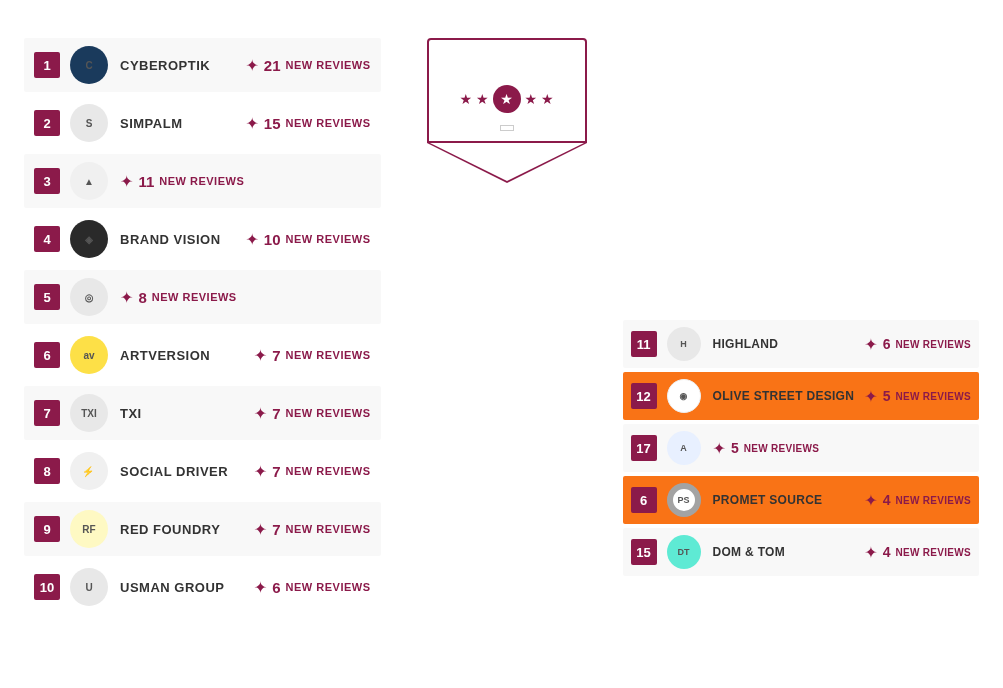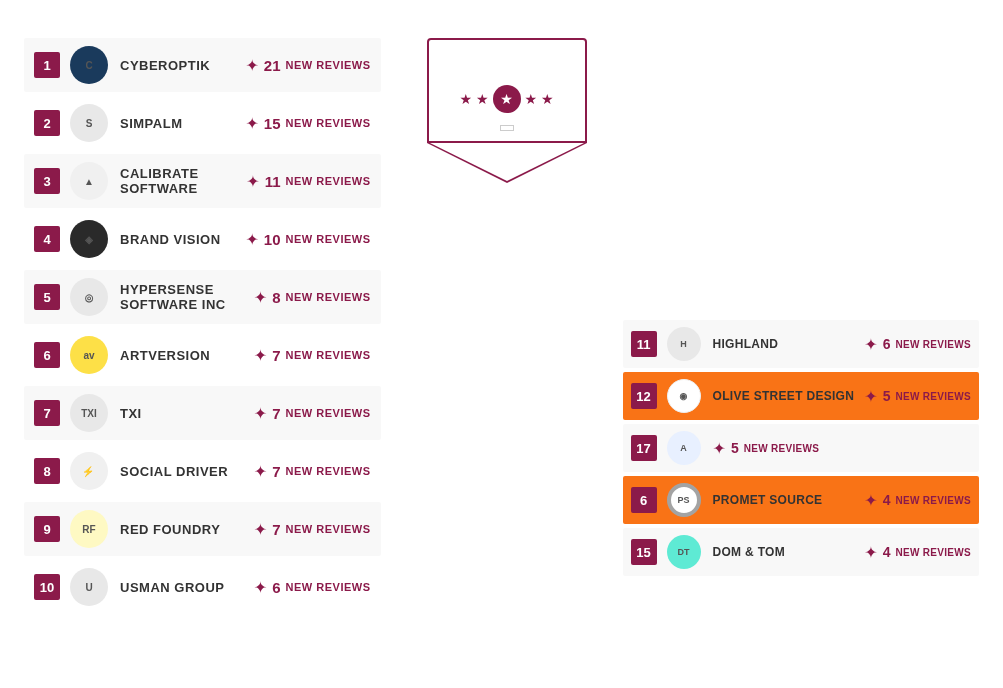--- a/index.html
+++ b/index.html
@@ -230,21 +230,21 @@
     .logo-brandvision { background: #2a2a2a; }
     .logo-hypersense { background: #e8e8e8; }
     .logo-artversion { background: #fde047; }
     .logo-txi { background: #e8e8e8; }
     .logo-socialdriver { background: #f0f0f0; }
     .logo-redfoundry { background: #fef9c3; }
     .logo-usmangroup { background: #e8e8e8; }
     .logo-highland { background: #e8e8e8; }
     .logo-olive { background: #fff; border: 1px solid #eee; }
     .logo-almax { background: #e8f0ff; }
-    .logo-promet { background: #fff; border: 4px solid #a3a3a3; }
+    .logo-promet { background: #fff; border: 6px solid #a3a3a3; }
     .logo-domtom { background: #5eead4; }
   </style>
 </head>
 <body>
 
 <h1 class="page-title"></h1>
 <p class="page-subtitle"></p>
 
 <div class="main-layout">
 
@@ -265,41 +265,39 @@
     <div class="company-name">SIMPALM</div>
     <div class="reviews-section">
       <span class="star-icon">✦</span>
       <span class="reviews-count">15</span>
       <span class="reviews-label">NEW REVIEWS</span>
     </div>
   </div>
       <div class="list-item">
     <div class="rank-badge">3</div>
     <div class="company-logo logo-calibrate">▲</div>
-    <div class="company-name">CALIBRATE SOFTWARE</div>
     <div class="reviews-section">
       <span class="star-icon">✦</span>
       <span class="reviews-count">11</span>
       <span class="reviews-label">NEW REVIEWS</span>
     </div>
   </div>
       <div class="list-item alt">
     <div class="rank-badge">4</div>
     <div class="company-logo logo-brandvision">◈</div>
     <div class="company-name">BRAND VISION</div>
     <div class="reviews-section">
       <span class="star-icon">✦</span>
       <span class="reviews-count">10</span>
       <span class="reviews-label">NEW REVIEWS</span>
     </div>
   </div>
       <div class="list-item">
     <div class="rank-badge">5</div>
     <div class="company-logo logo-hypersense">◎</div>
-    <div class="company-name">HYPERSENSE SOFTWARE INC</div>
     <div class="reviews-section">
       <span class="star-icon">✦</span>
       <span class="reviews-count">8</span>
       <span class="reviews-label">NEW REVIEWS</span>
     </div>
   </div>
       <div class="list-item alt">
     <div class="rank-badge">6</div>
     <div class="company-logo logo-artversion">av</div>
     <div class="company-name">ARTVERSION</div>

